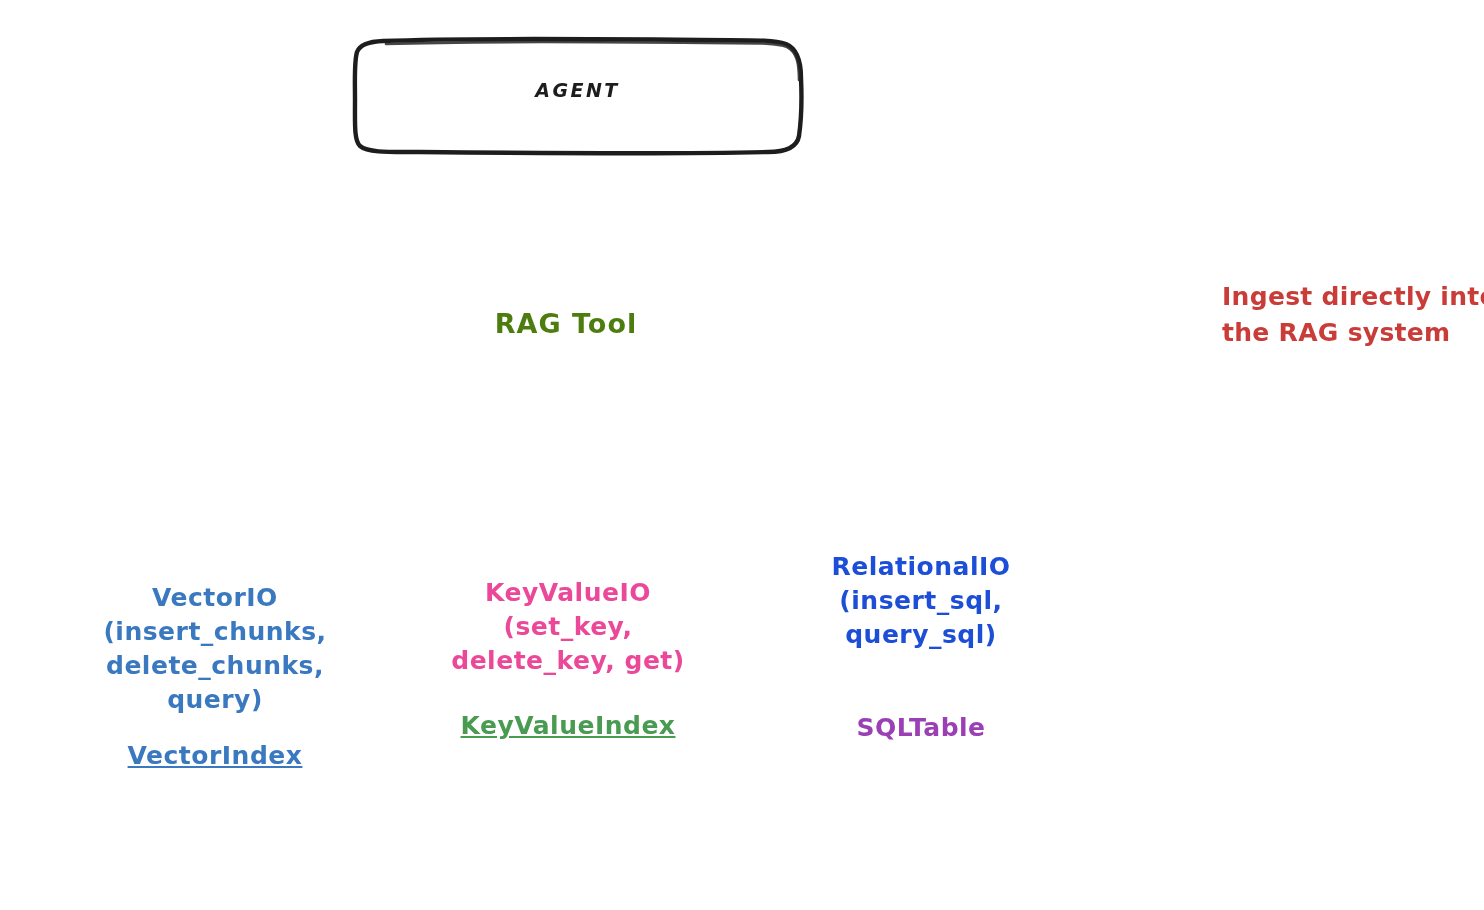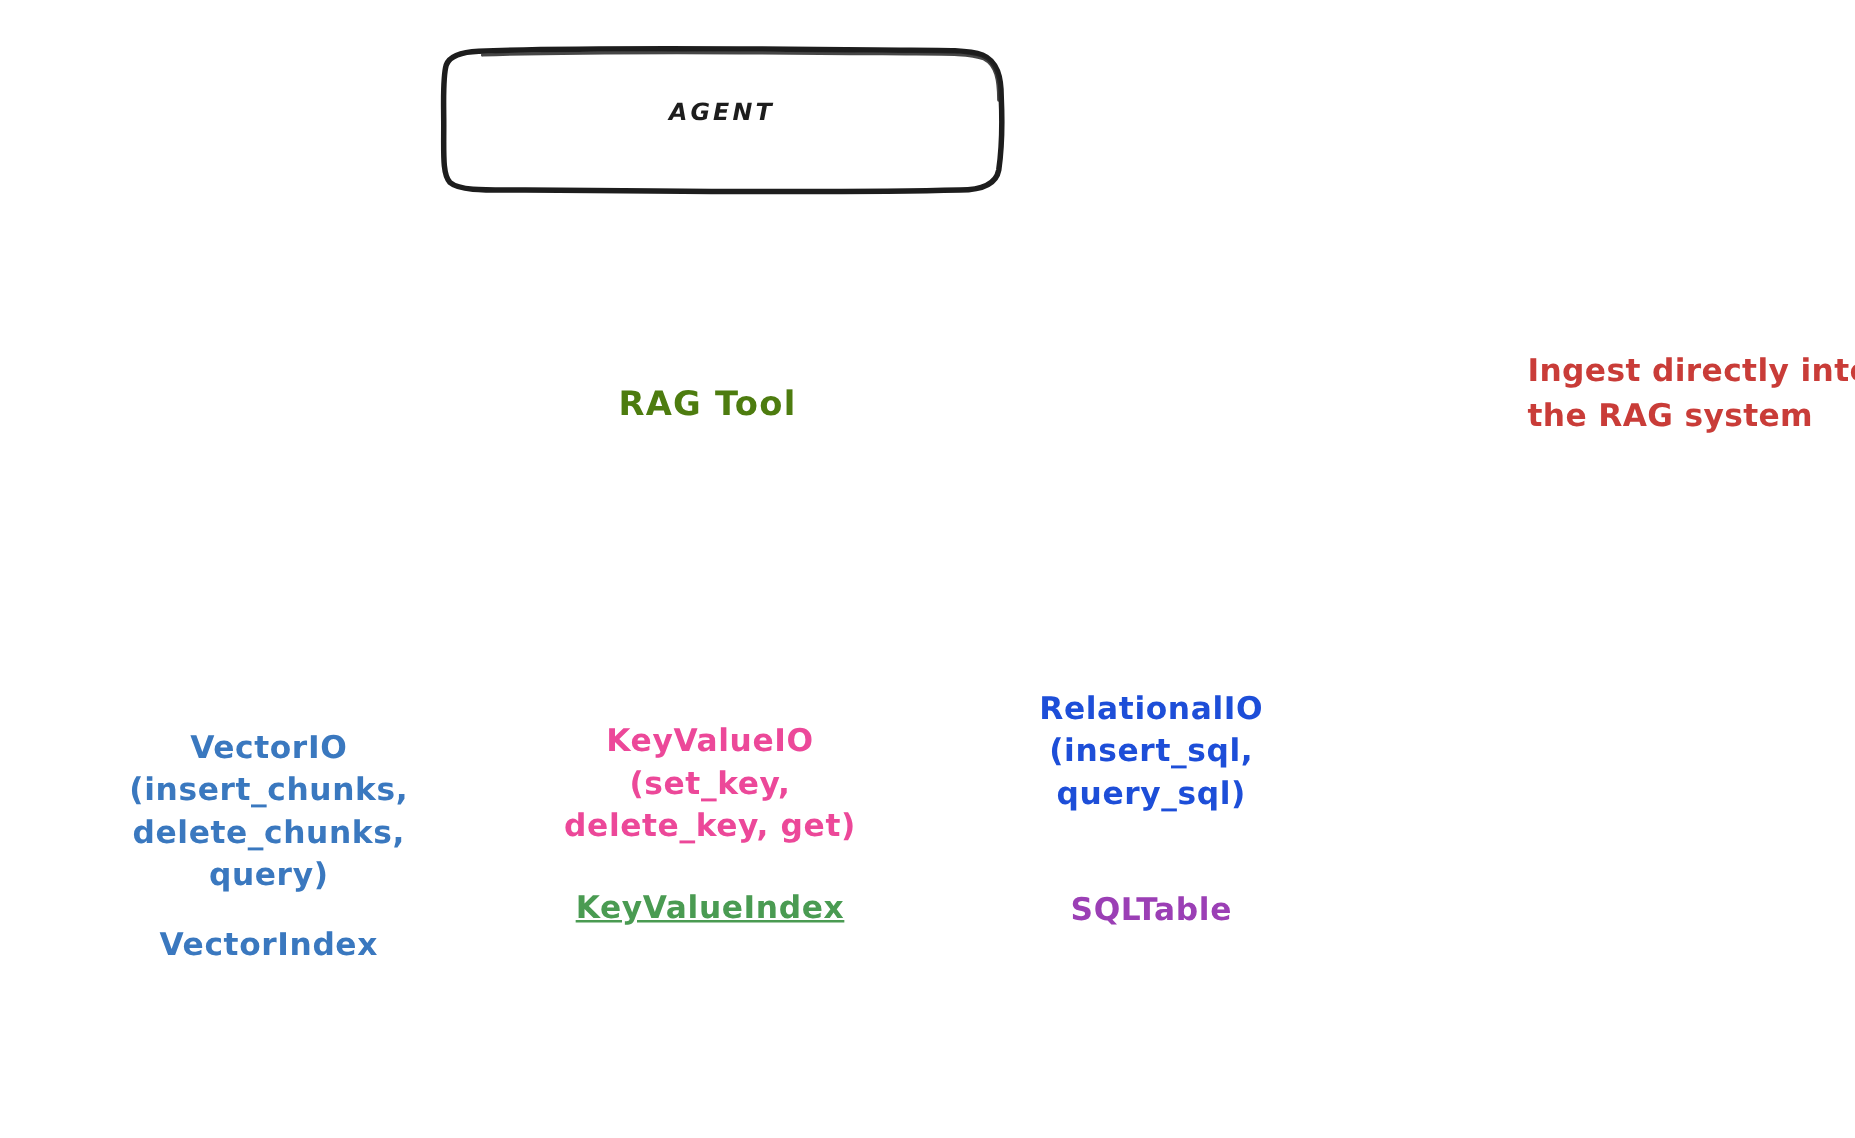--- a/index.html
+++ b/index.html
@@ -87,20 +87,21 @@
     top: 533px;
     width: 294px;
     color: #3a78bf;
     margin-top: 48px;
   }
   #vector-index-text {
     left: 68px;
     top: 740px;
     width: 294px;
     color: #3a78bf;
+    text-decoration: underline;
   }
 
   #kv-text {
     left: 421px;
     top: 532px;
     width: 294px;
     color: #ec4899;
     margin-top: 44px;
   }
   #kv-index-text {

